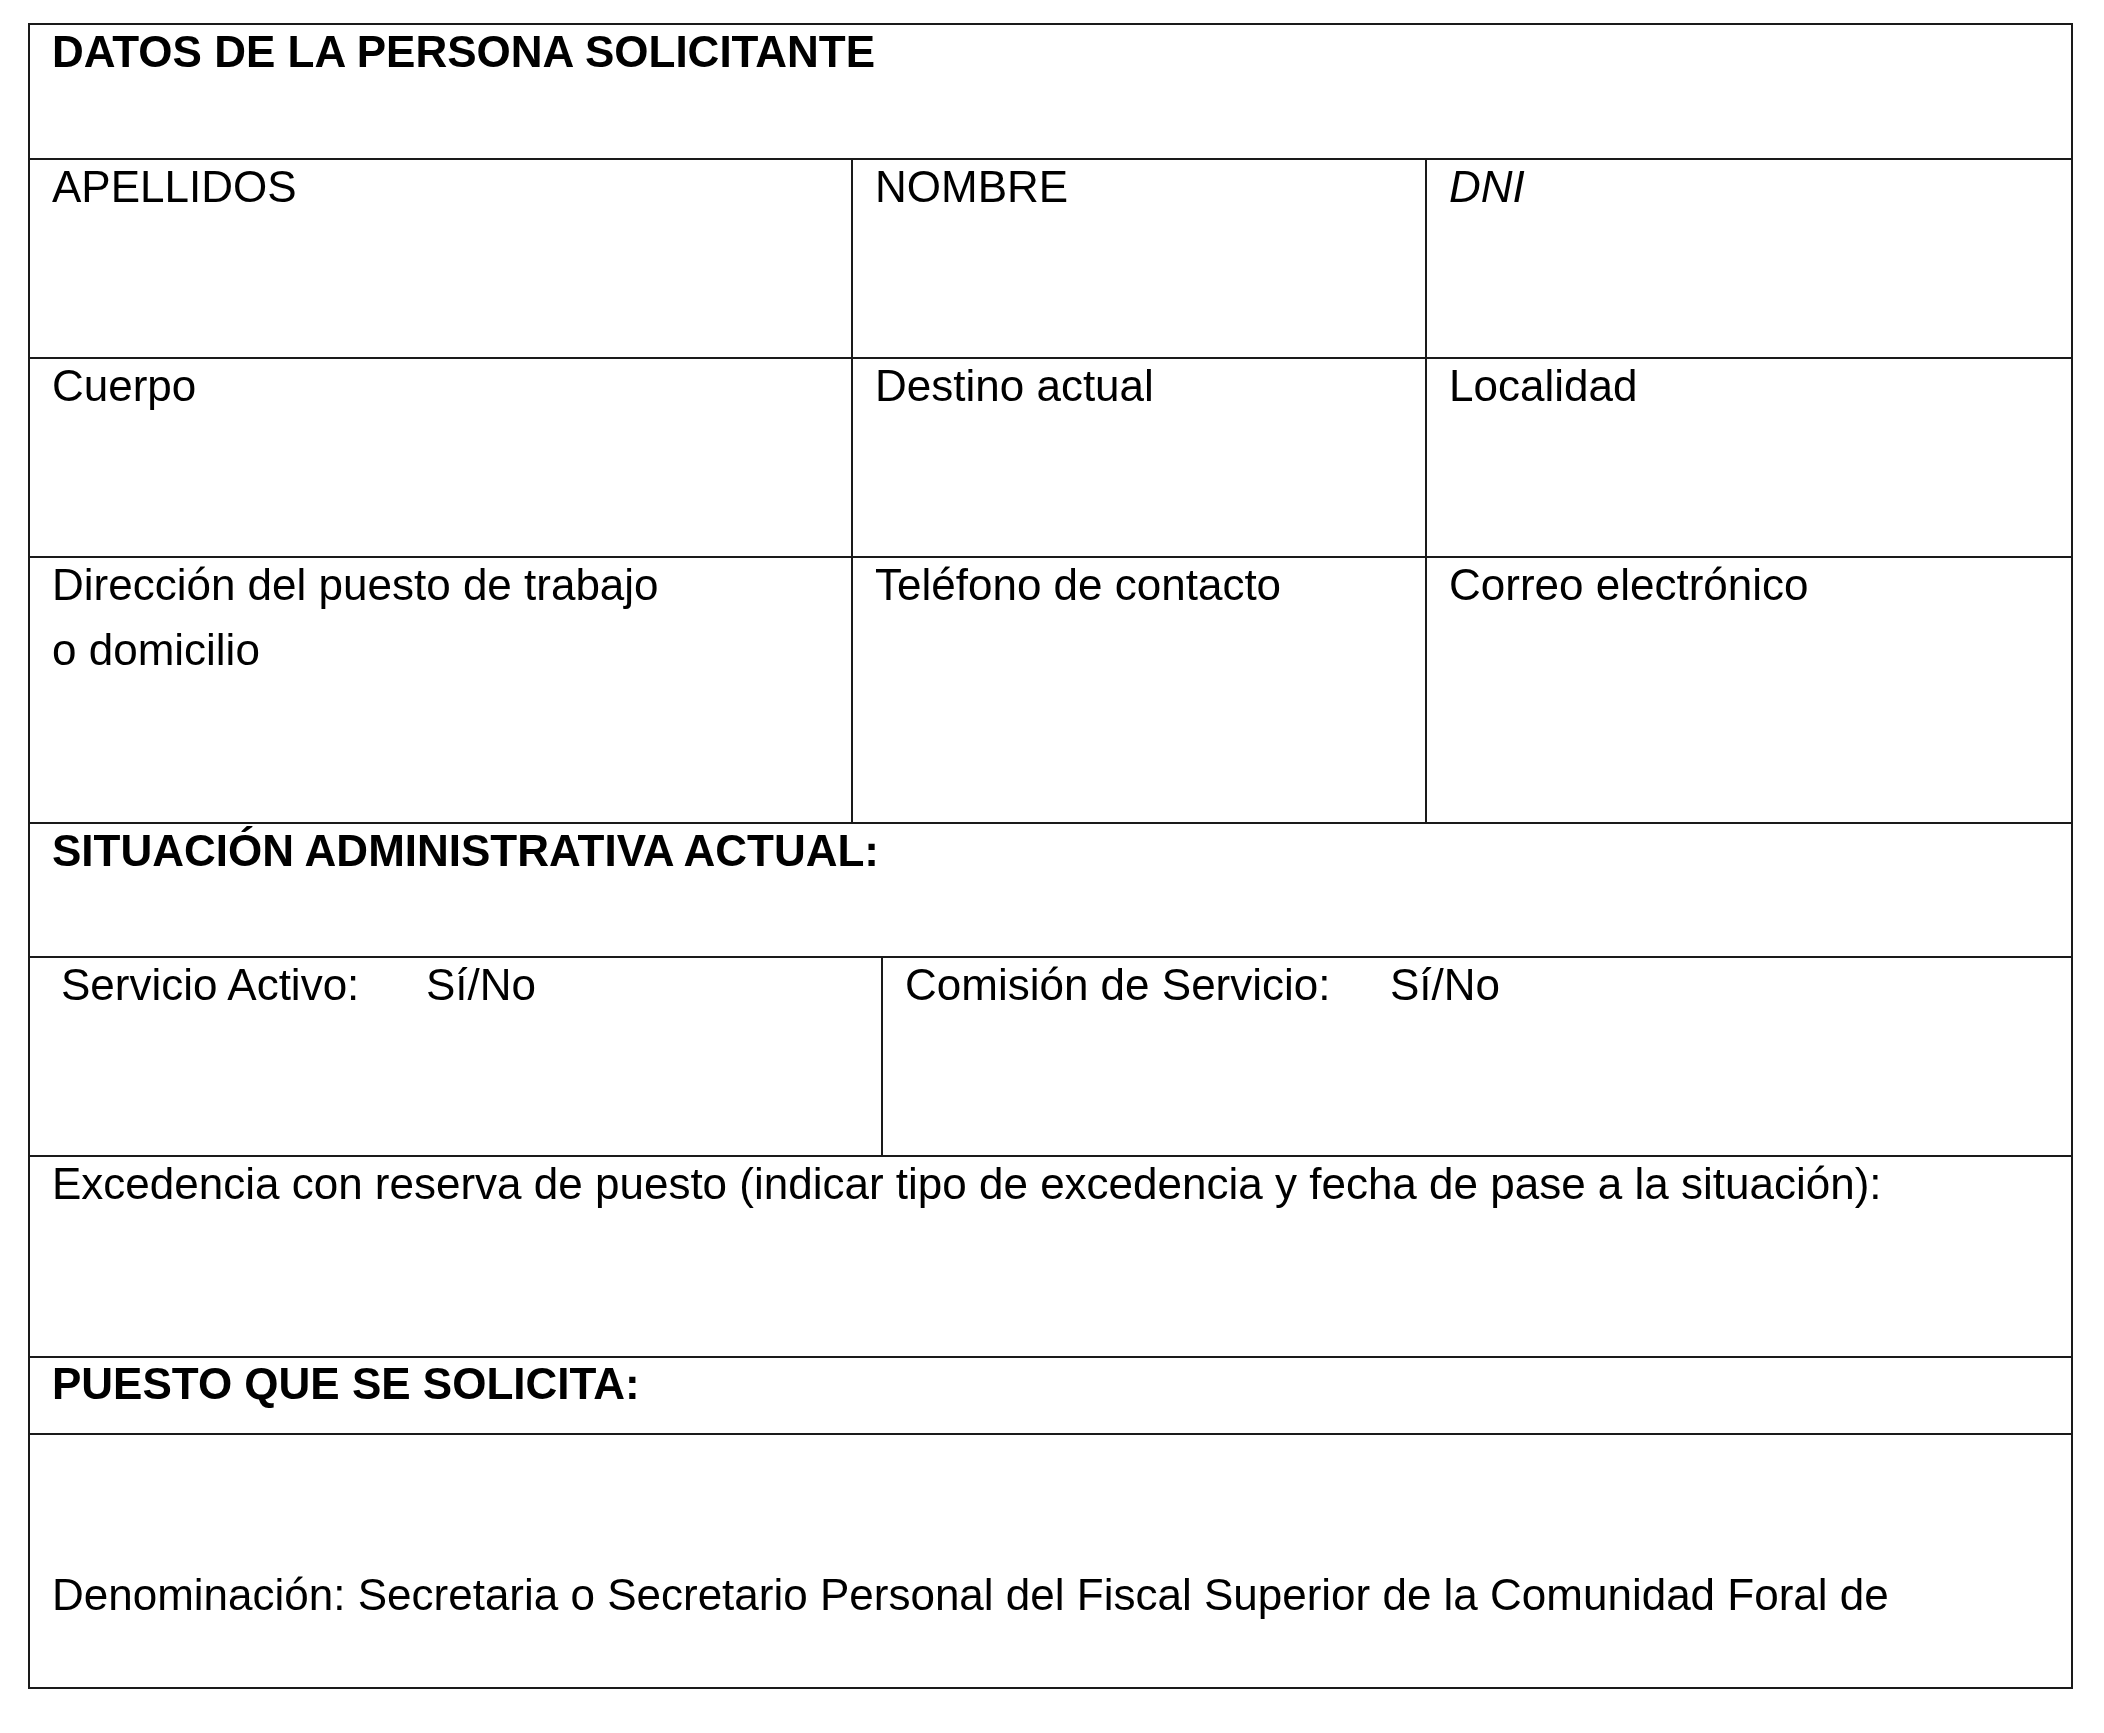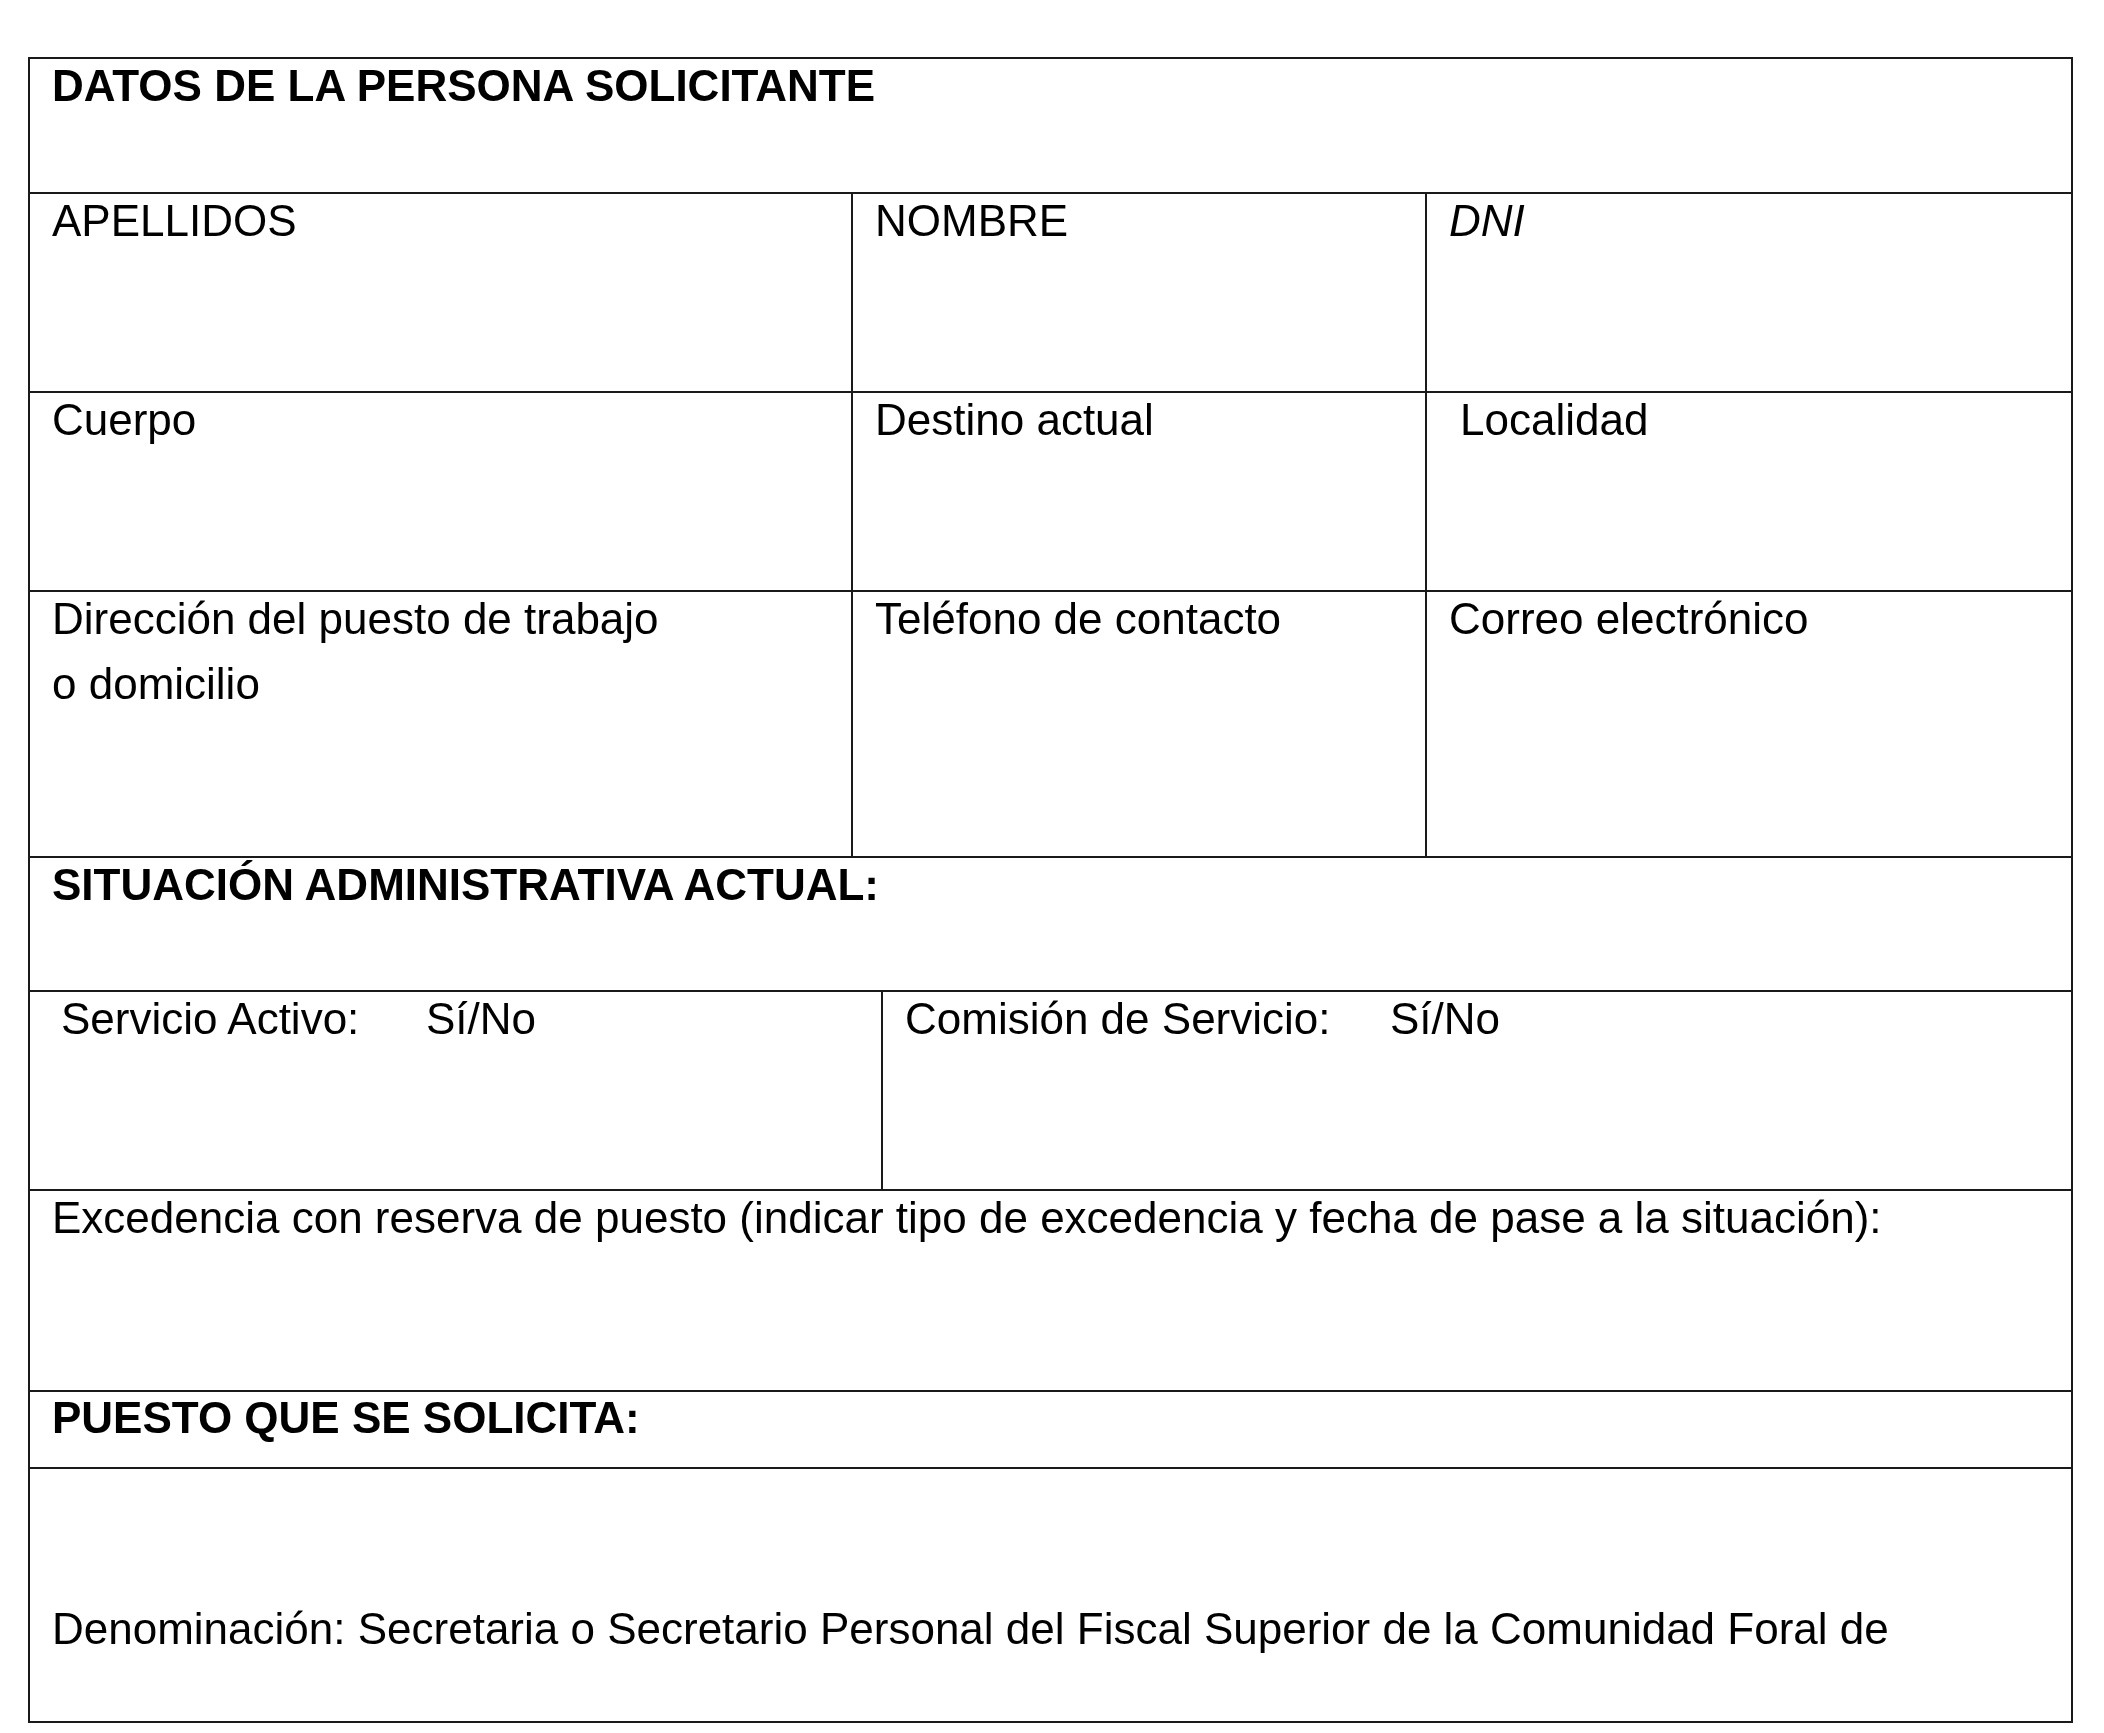--- a/index.html
+++ b/index.html
@@ -1,21 +1,21 @@
 <!DOCTYPE html>
 <html><head>
 <meta charset="utf-8">
 <style>
   html, body { margin: 0; padding: 0; background: #ffffff; }
   body {
     width: 2105px; height: 1734px; position: relative; overflow: hidden;
     font-family: "Liberation Sans", sans-serif; color: #000;
   }
   .form {
-    position: absolute; left: 28px; top: 57px; width: 2045px; height: 1666px;
+    position: absolute; left: 28px; top: 23px; width: 2045px; height: 1666px;
     border: 2px solid #1a1a1a; box-sizing: border-box;
   }
   .row { position: absolute; left: 0; right: 0; border-top: 2px solid #1a1a1a; box-sizing: border-box; }
   .row.first { border-top: none; }
   .cell { position: absolute; top: 0; bottom: 0; box-sizing: border-box; }
   .cell + .cell { border-left: 2px solid #1a1a1a; }
   .txt {
     position: relative; top: -6px; padding: 0 22px; font-size: 44px; line-height: 65px;
     white-space: pre-wrap;
   }
@@ -46,21 +46,21 @@
     </div>
   </div>
 
   <div class="row" style="top:332px; height:201px;">
     <div class="cell" style="left:0; width:821px;">
       <div class="txt">Cuerpo</div>
     </div>
     <div class="cell" style="left:821px; width:574px;">
       <div class="txt">Destino actual</div>
     </div>
-    <div class="cell" style="left:1395px; right:0;padding-left:11px;">
+    <div class="cell" style="left:1395px; right:0;">
       <div class="txt">Localidad</div>
     </div>
   </div>
 
   <div class="row" style="top:531px; height:268px;">
     <div class="cell" style="left:0; width:821px;">
       <div class="txt" style="width:634px;">Dirección del puesto de trabajo o domicilio</div>
     </div>
     <div class="cell" style="left:821px; width:574px;">
       <div class="txt">Teléfono de contacto</div>

